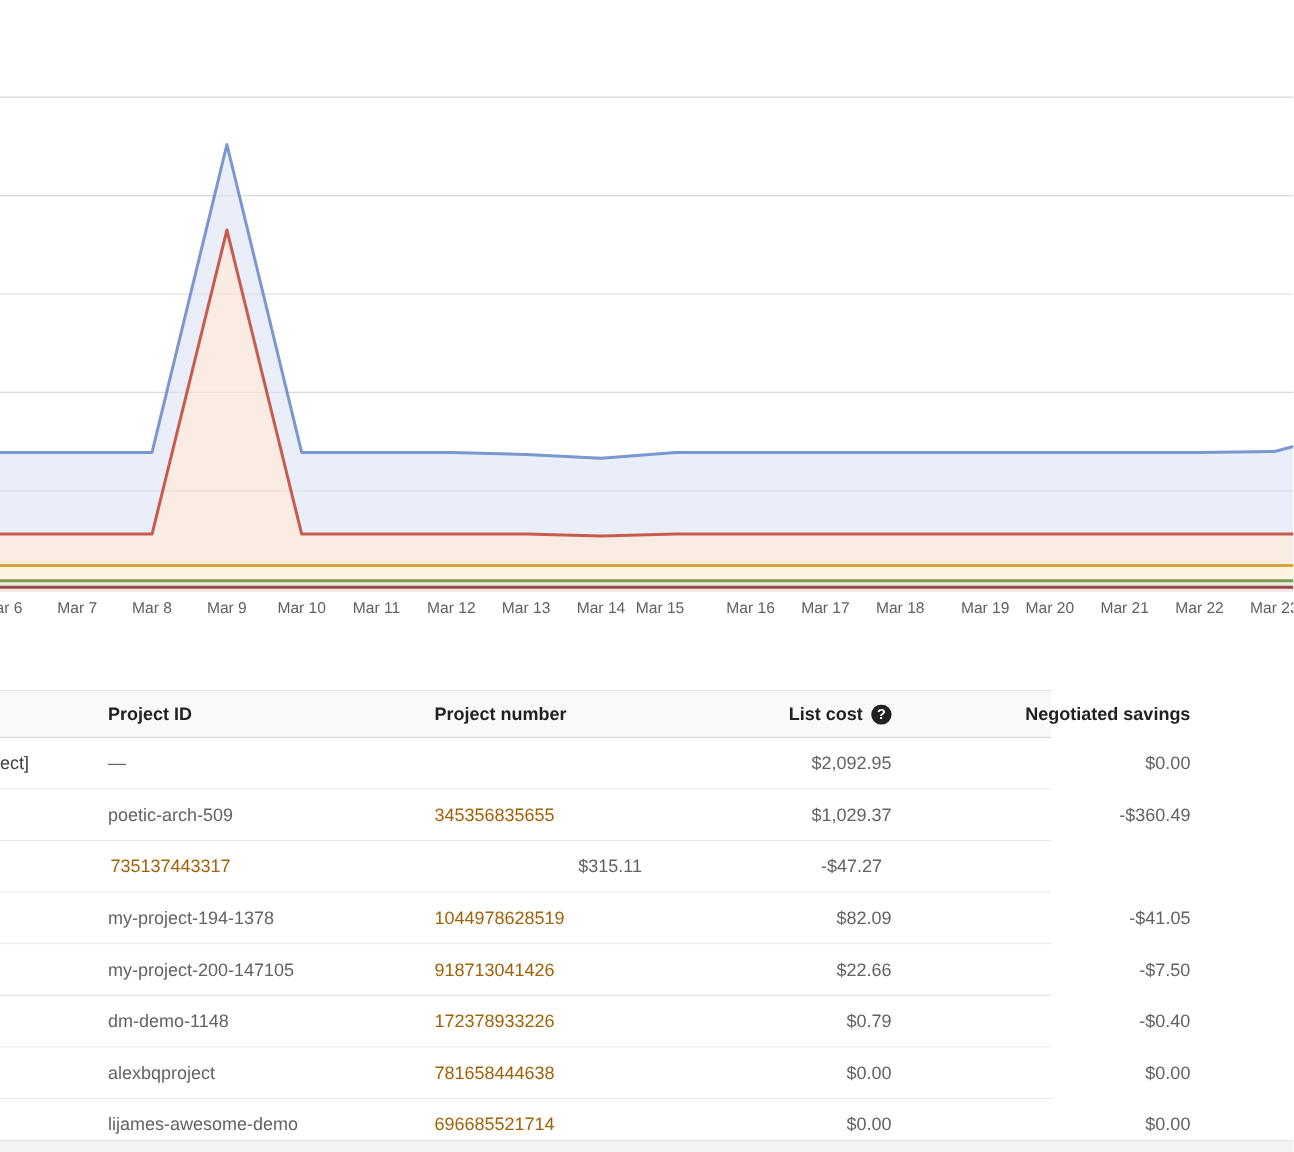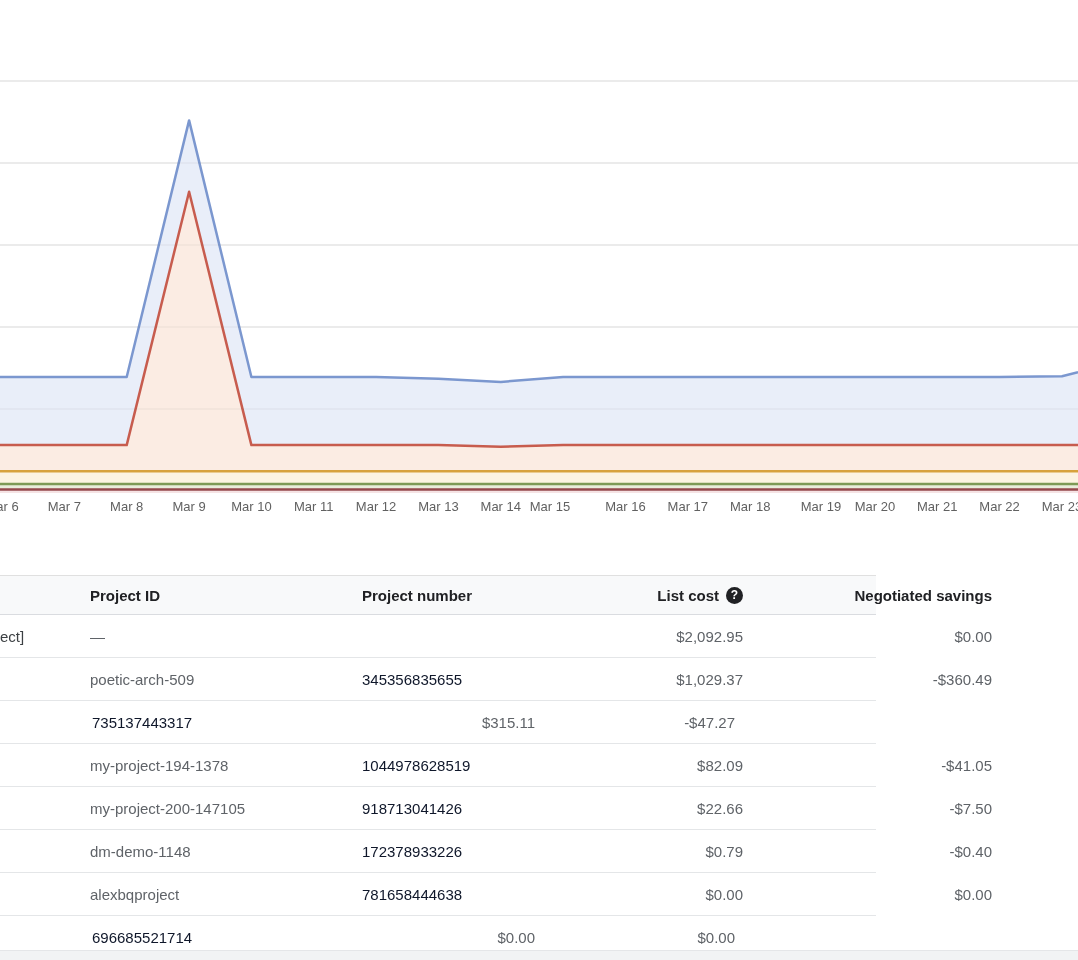--- a/index.html
+++ b/index.html
@@ -27,21 +27,21 @@
   }
   .t-header{
     height:38px;background:#f8f9fa;
     border-top:1px solid #e0e0e0;border-bottom:1px solid #dadce0;
     font-weight:700;color:#202124;
   }
   .cell{overflow:hidden;white-space:nowrap;}
   .c-name{padding-left:0;color:#3c4043;}
   .c-id{padding-left:5px;color:#5f6368;}
   .t-header .c-id,.t-header .c-num{color:#202124;}
-  .c-num{padding-left:7px;color:#0f172a;}
+  .c-num{padding-left:7px;color:#a16207;}
   .c-cost{padding-right:5px;text-align:right;color:#5f6368;
           display:flex;justify-content:flex-end;align-items:flex-end;gap:7px;}
   .c-sav{padding-right:13px;text-align:right;color:#5f6368;}
   .t-header .c-cost,.t-header .c-sav{color:#202124;}
   .help-icon{
     width:17px;height:17px;border-radius:50%;background:#202124;color:#fff;
     font-size:12px;font-weight:700;line-height:17px;text-align:center;
     display:inline-block;flex:0 0 auto;
   }
   .footer-strip{
@@ -162,20 +162,21 @@
         <div class="t-row">
           <div class="cell c-name"></div>
           <div class="cell c-id">alexbqproject</div>
           <div class="cell c-num">781658444638</div>
           <div class="cell c-cost">$0.00</div>
           <div class="cell c-sav">$0.00</div>
           <div class="cell "></div>
         </div>
         <div class="t-row">
           <div class="cell c-name"></div>
+          <div class="cell c-id">lijames-awesome-demo</div>
           <div class="cell c-num">696685521714</div>
           <div class="cell c-cost">$0.00</div>
           <div class="cell c-sav">$0.00</div>
           <div class="cell "></div>
         </div>
       </div>
   </div>
 
   <div class="footer-strip"></div>
 </div>

